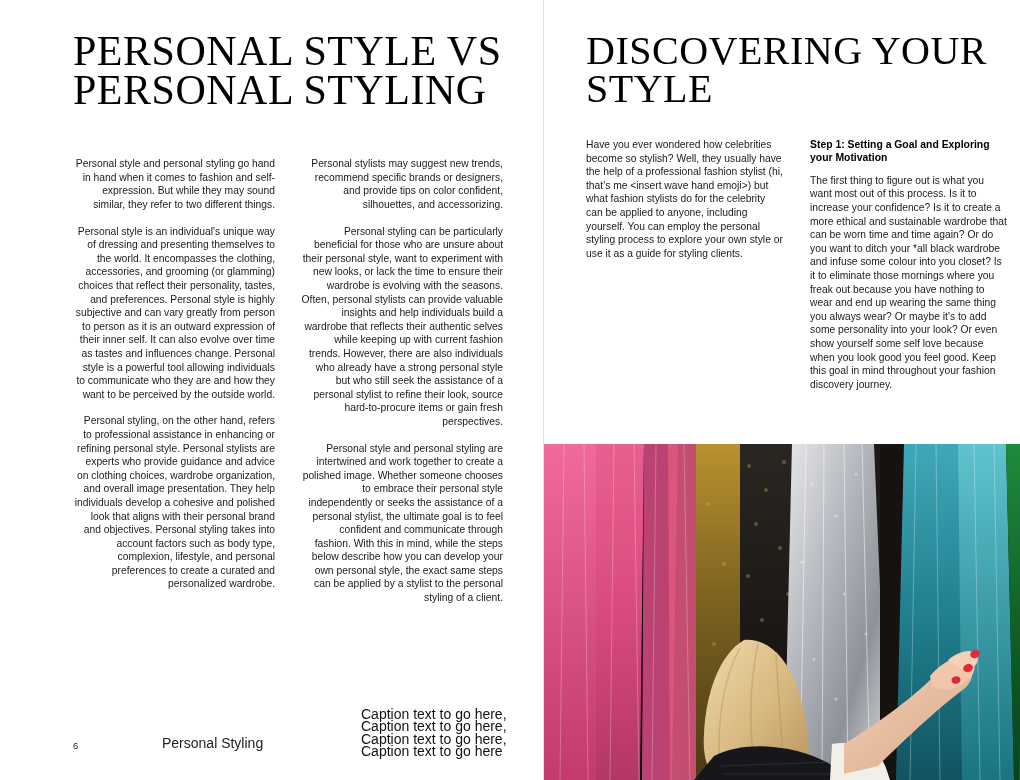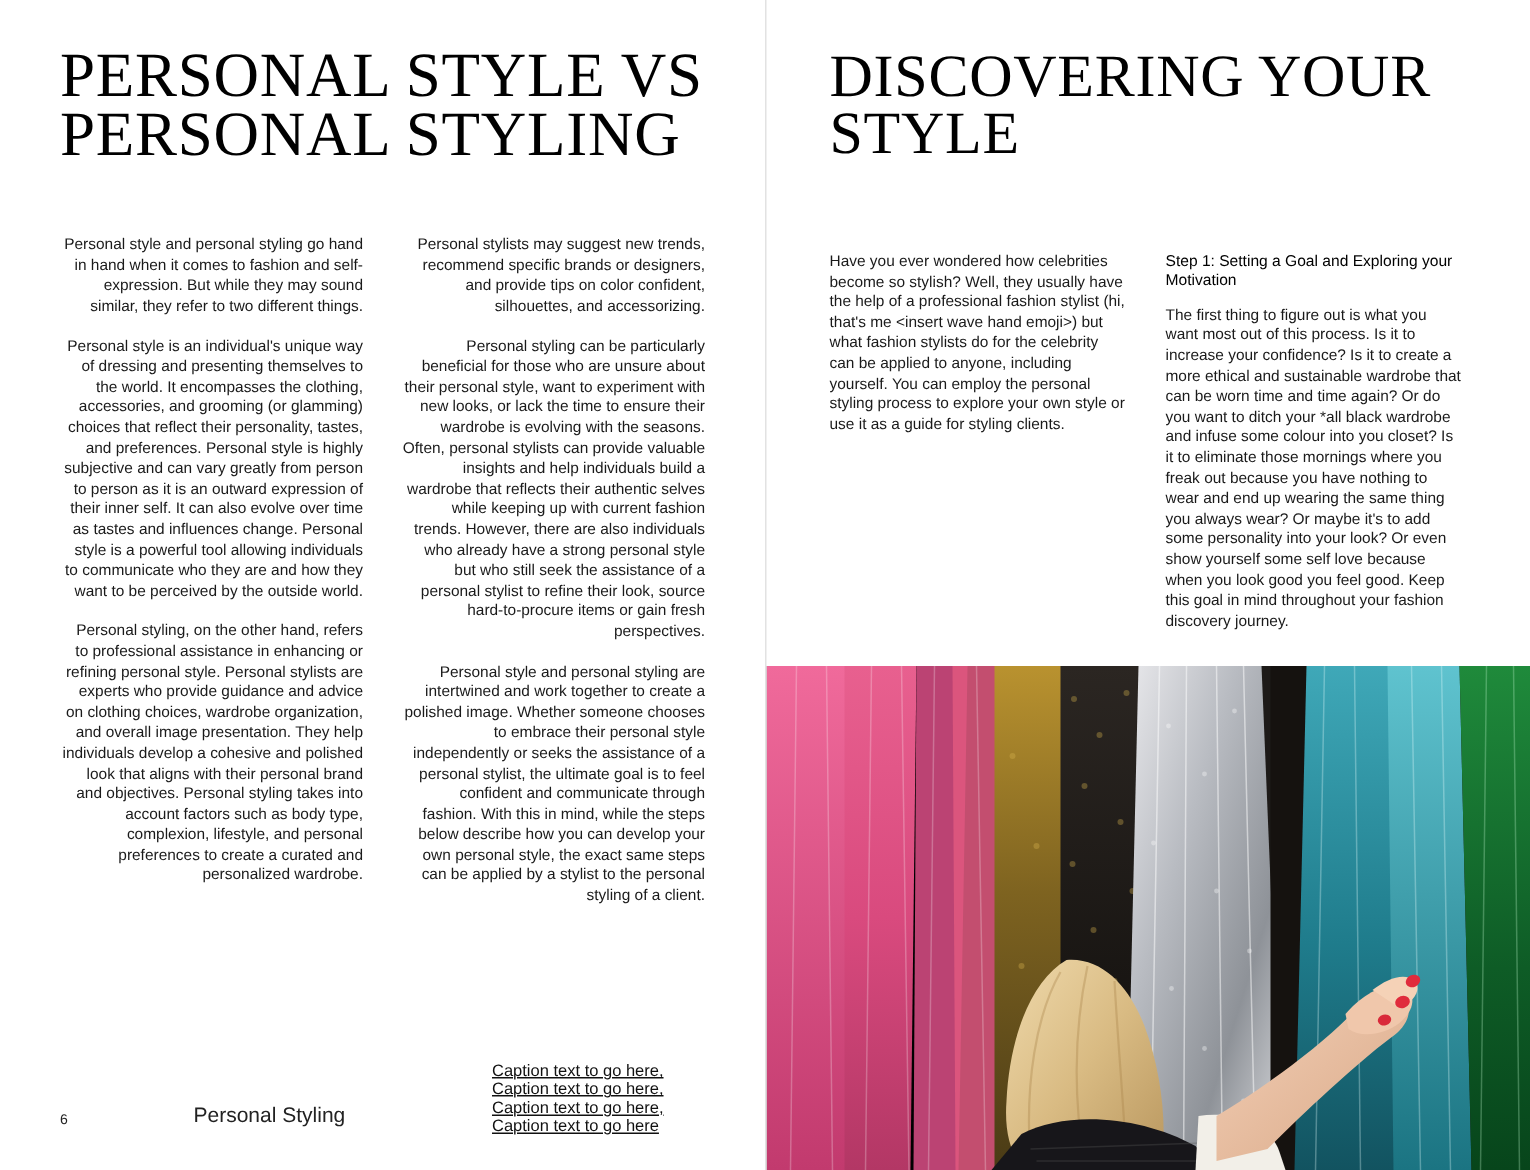--- a/index.html
+++ b/index.html
@@ -21,20 +21,21 @@
     display: flex;
   }
   .page {
     position: relative;
     height: 780px;
     box-sizing: border-box;
   }
   .page-left {
     width: 510px;
     padding: 32px 40px 0 40px;
+    margin-left: 33px;
   }
   .page-right {
     width: 510px;
     padding: 32px 40px 0 42px;
     border-left: 1px solid #e2e2e2;
   }
 
   h1.headline {
     font-family: "Liberation Serif", serif;
     font-weight: 400;
@@ -68,42 +69,41 @@
   }
   p {
     font-size: 10.3px;
     line-height: 13.6px;
     margin: 0 0 13px 0;
     color: #1a1a1a;
   }
   .subhead {
     font-size: 10.4px;
     line-height: 13.4px;
-    font-weight: normal;
+    font-weight: bold;
     margin: 0 0 9px 0;
     color: #000;
   }
 
   .body-left {
     margin-top: 48px;
   }
   .body-right {
-    margin-top: 60px;
+    margin-top: 30px;
   }
 
   
   .caption {
     position: absolute;
     left: 328px;
     top: 708px;
     width: 150px;
-    font-size: 11px;
+    font-size: 14px;
     line-height: 12.4px;
     color: #111;
-    text-decoration: underline;
   }
   .folio {
     position: absolute;
     bottom: 29px;
     left: 40px;
     font-size: 9.4px;
     color: #222;
   }
   .folio-label {
     position: absolute;

